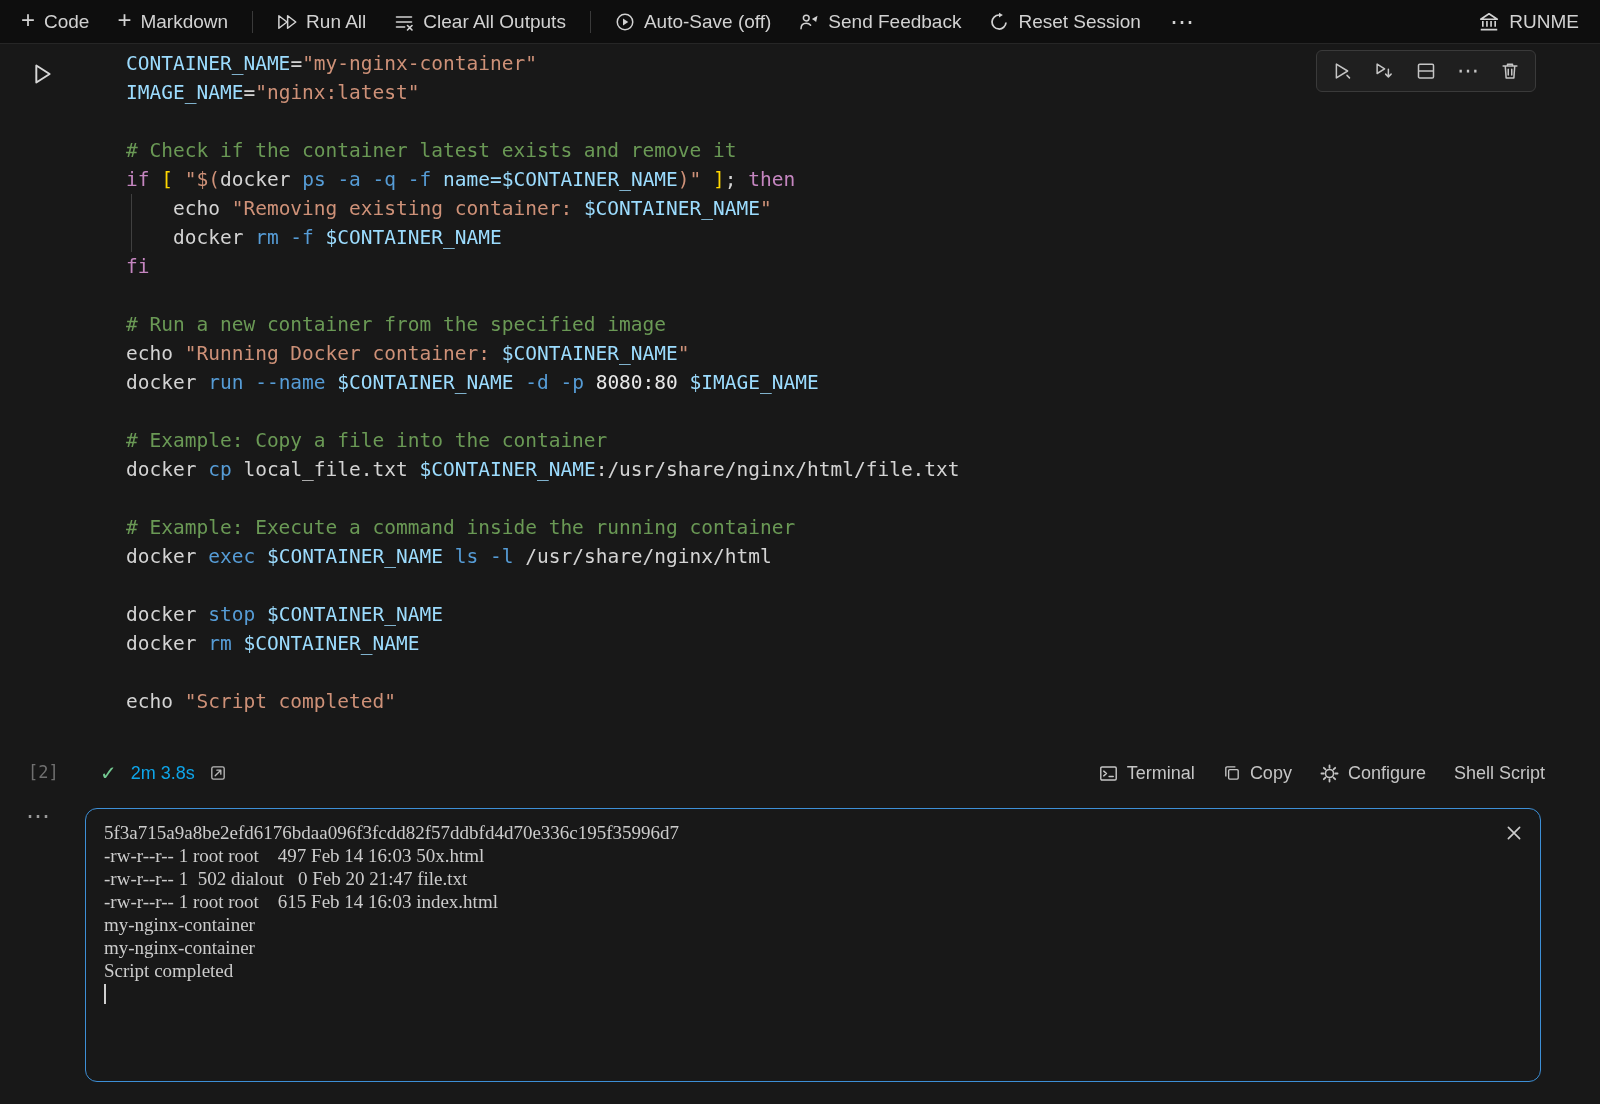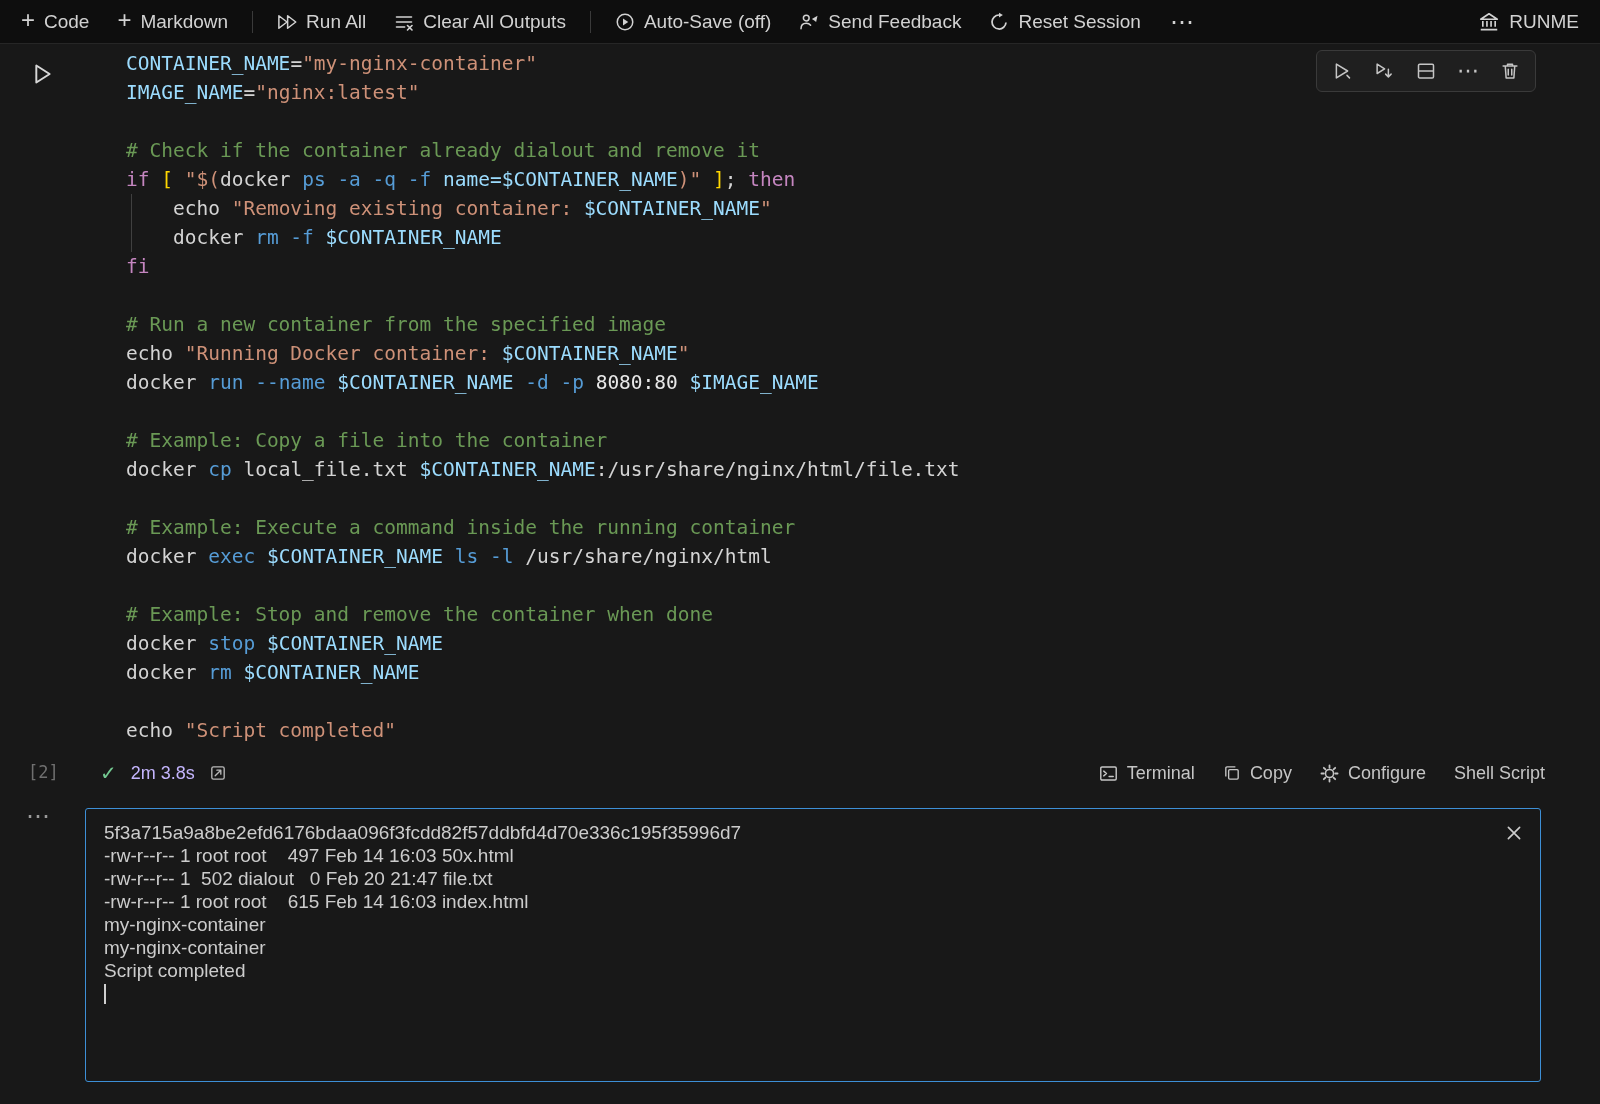--- a/index.html
+++ b/index.html
@@ -36,27 +36,27 @@
   .tk-com{color:#6a9955}
   .tk-kw{color:#c586c0}
   .tk-blu{color:#569cd6}
   .tk-gold{color:#ffd700}
   .tk-num{color:#e8e8e8;font-weight:400}
 
   
   .cell-footer{position:absolute;left:0;right:0;top:752px;height:42px;display:flex;align-items:center;padding:0 55px 0 100px;font-size:18px;color:#c5c5c5}
   .cf-left{display:flex;align-items:center;gap:14px}
   .check{color:#73c991;font-size:20px}
-  .duration{color:#c4b5fd}
+  .duration{color:#0ea5e9}
   .cf-right{margin-left:auto;display:flex;align-items:flex-start;gap:28px}
   .cf-item{display:flex;align-items:center;gap:9px;cursor:pointer;white-space:nowrap}
   .cf-lang{cursor:pointer}
 
   
-  .output-box{position:absolute;left:85px;top:808px;width:1456px;height:274px;border:1px solid #3d8fd6;border-radius:3px;background:#181818;padding:12px 18px;font-family:Liberation Sans, sans-serif;font-size:19px;line-height:23px;color:#cccccc;z-index:3}
+  .output-box{position:absolute;left:85px;top:808px;width:1456px;height:274px;border:1px solid #3d8fd6;border-radius:12px;background:#181818;padding:12px 18px;font-family:Liberation Serif, serif;font-size:19px;line-height:23px;color:#cccccc;z-index:3}
   .out-line{white-space:pre;height:23px}
   .cursor-line{height:23px;display:flex;align-items:center}
   .cursor-bar{width:2px;height:20px;background:#cfcfcf}
   .out-close{position:absolute;top:10px;right:12px;width:28px;height:28px;display:flex;align-items:center;justify-content:center;color:#cccccc;cursor:pointer}
 </style>
 </head>
 <body>
 
 <div class="screen">
 
@@ -147,37 +147,36 @@
       <svg width="20" height="20" viewBox="0 0 16 16">
           <path d="M2.5 4h11 M6 4V2.5h4V4 M4.2 4l.7 9.5h6.2L11.8 4 M6.6 6.5v4.6 M9.4 6.5v4.6" fill="none" stroke="currentColor" stroke-width="1.2" stroke-linecap="round" stroke-linejoin="round"></path>
         </svg>
     </div>
   </div>
 
   <div class="code">
       <div class="code-line"><span class="tk-var">CONTAINER_NAME</span><span class="tk-def">=</span><span class="tk-str">"my-nginx-container"</span></div>
       <div class="code-line"><span class="tk-var">IMAGE_NAME</span><span class="tk-def">=</span><span class="tk-str">"nginx:latest"</span></div>
       <div class="code-line"></div>
-      <div class="code-line"><span class="tk-com"># Check if the container already dialout and remove it</span></div>
+      <div class="code-line"><span class="tk-com"># Check if the container latest exists and remove it</span></div>
       <div class="code-line"><span class="tk-kw">if</span><span class="tk-def"> </span><span class="tk-gold">[</span><span class="tk-def"> </span><span class="tk-str">"$(</span><span class="tk-def">docker</span><span class="tk-blu"> ps -a -q -f</span><span class="tk-var"> name=$CONTAINER_NAME</span><span class="tk-str">)"</span><span class="tk-def"> </span><span class="tk-gold">]</span><span class="tk-def">; </span><span class="tk-kw">then</span></div>
       <div class="code-line has-guide"><span class="tk-def">    echo </span><span class="tk-str">"Removing existing container: </span><span class="tk-var">$CONTAINER_NAME</span><span class="tk-str">"</span></div>
       <div class="code-line has-guide"><span class="tk-def">    docker</span><span class="tk-blu"> rm -f </span><span class="tk-var">$CONTAINER_NAME</span></div>
       <div class="code-line"><span class="tk-kw">fi</span></div>
       <div class="code-line"></div>
       <div class="code-line"><span class="tk-com"># Run a new container from the specified image</span></div>
       <div class="code-line"><span class="tk-def">echo </span><span class="tk-str">"Running Docker container: </span><span class="tk-var">$CONTAINER_NAME</span><span class="tk-str">"</span></div>
       <div class="code-line"><span class="tk-def">docker</span><span class="tk-blu"> run --name </span><span class="tk-var">$CONTAINER_NAME</span><span class="tk-blu"> -d -p </span><span class="tk-num">8080:80</span><span class="tk-def"> </span><span class="tk-var">$IMAGE_NAME</span></div>
       <div class="code-line"></div>
       <div class="code-line"><span class="tk-com"># Example: Copy a file into the container</span></div>
       <div class="code-line"><span class="tk-def">docker</span><span class="tk-blu"> cp </span><span class="tk-def">local_file.txt </span><span class="tk-var">$CONTAINER_NAME</span><span class="tk-def">:/usr/share/nginx/html/file.txt</span></div>
       <div class="code-line"></div>
       <div class="code-line"><span class="tk-com"># Example: Execute a command inside the running container</span></div>
       <div class="code-line"><span class="tk-def">docker</span><span class="tk-blu"> exec </span><span class="tk-var">$CONTAINER_NAME</span><span class="tk-blu"> ls -l</span><span class="tk-def"> /usr/share/nginx/html</span></div>
       <div class="code-line"></div>
-      <div class="code-line"><span class="tk-com"># Example: Stop and remove the container when done</span></div>
       <div class="code-line"><span class="tk-def">docker</span><span class="tk-blu"> stop </span><span class="tk-var">$CONTAINER_NAME</span></div>
       <div class="code-line"><span class="tk-def">docker</span><span class="tk-blu"> rm </span><span class="tk-var">$CONTAINER_NAME</span></div>
       <div class="code-line"></div>
       <div class="code-line"><span class="tk-def">echo </span><span class="tk-str">"Script completed"</span></div>
     </div>
 
   <div class="exec-count">[2]</div>
 
   <div class="cell-footer">
     <div class="cf-left">

